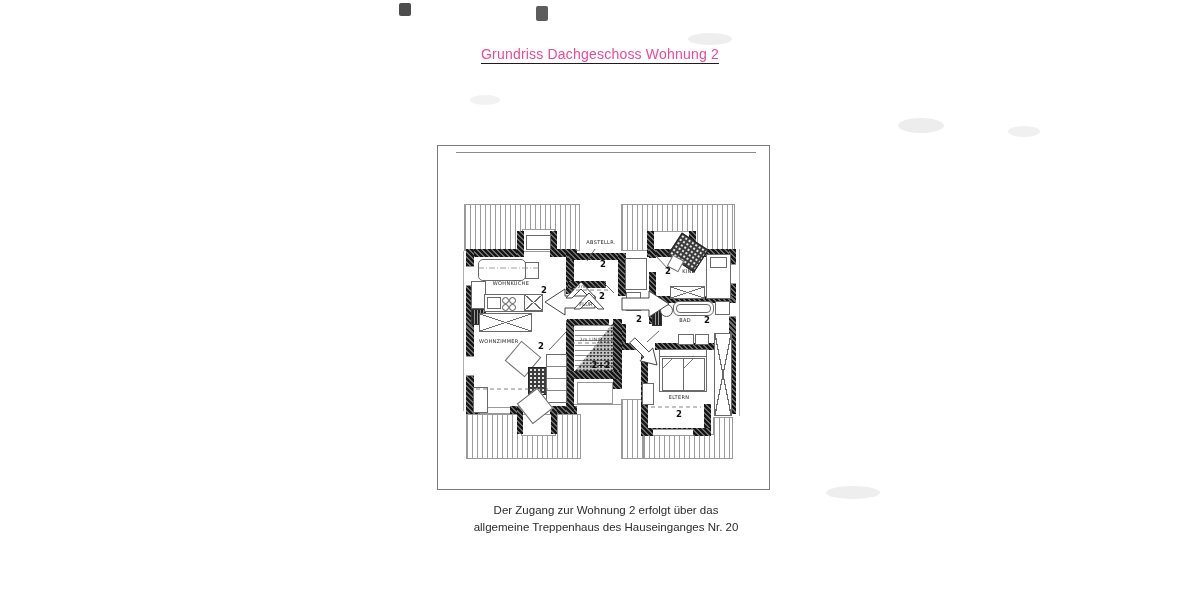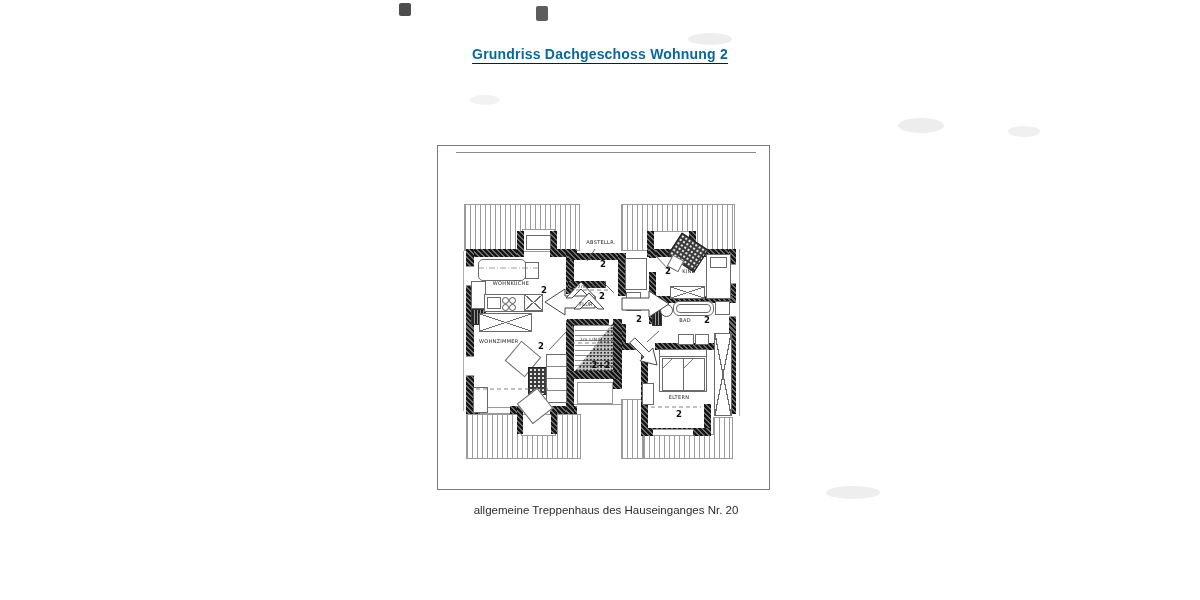--- a/index.html
+++ b/index.html
@@ -1,20 +1,20 @@
 <!DOCTYPE html>
 <html><head>
 <meta charset="utf-8">
 <style>
   html,body{margin:0;padding:0;background:#fff;}
   .page{position:relative;width:1200px;height:600px;background:#fff;overflow:hidden;
         font-family:"Liberation Sans",sans-serif;color:#1a1a1a;}
   
   .title{position:absolute;top:46px;left:50%;transform:translateX(-50%);
-         font-size:14px;font-weight:700;letter-spacing:.2px;color:#0369a1;
+         font-size:14px;font-weight:400;letter-spacing:.2px;color:#ec4899;
          border-bottom:1.2px solid #1c1c1c;padding-bottom:1px;white-space:nowrap;}
   .caption{position:absolute;top:502px;left:50%;transform:translateX(-50%);margin-left:6px;
            font-size:11.5px;line-height:1.5;color:#2b2b2b;text-align:center;white-space:nowrap;}
   
   .frame{position:absolute;left:437px;top:145px;width:331px;height:343px;
          border:1px solid #7a7a7a;background:#fff;}
   
   .wall{position:absolute;background:repeating-linear-gradient(45deg,#161616 0 2px,#6e6e6e 2px 3.5px);}
   .roof{position:absolute;border:1px solid #9a9a9a;background:#fff;
         background-image:repeating-linear-gradient(90deg,#9c9c9c 0 1px,transparent 1px 5px);}
@@ -205,16 +205,17 @@
     <div class="num" style="left:264px;top:170px;width:10px;">2</div>
     <div class="lbl" style="left:41px;top:193px;width:38px;">WOHNZIMMER</div>
     <div class="num" style="left:98px;top:196px;width:10px;">2</div>
     <div class="lbl tiny" style="left:132px;top:192px;width:42px;">2m LINIE</div>
     <div class="num big" style="left:153px;top:215px;width:20px;">2+2</div>
     <div class="lbl" style="left:226px;top:249px;width:30px;">ELTERN</div>
     <div class="num" style="left:236px;top:264px;width:10px;">2</div>
   </div>
 
   <div class="caption">
+    <div>Der Zugang zur Wohnung 2 erfolgt über das</div>
     <div>allgemeine Treppenhaus des Hauseinganges Nr. 20</div>
   </div>
 
 </div>
 
 </body></html>

